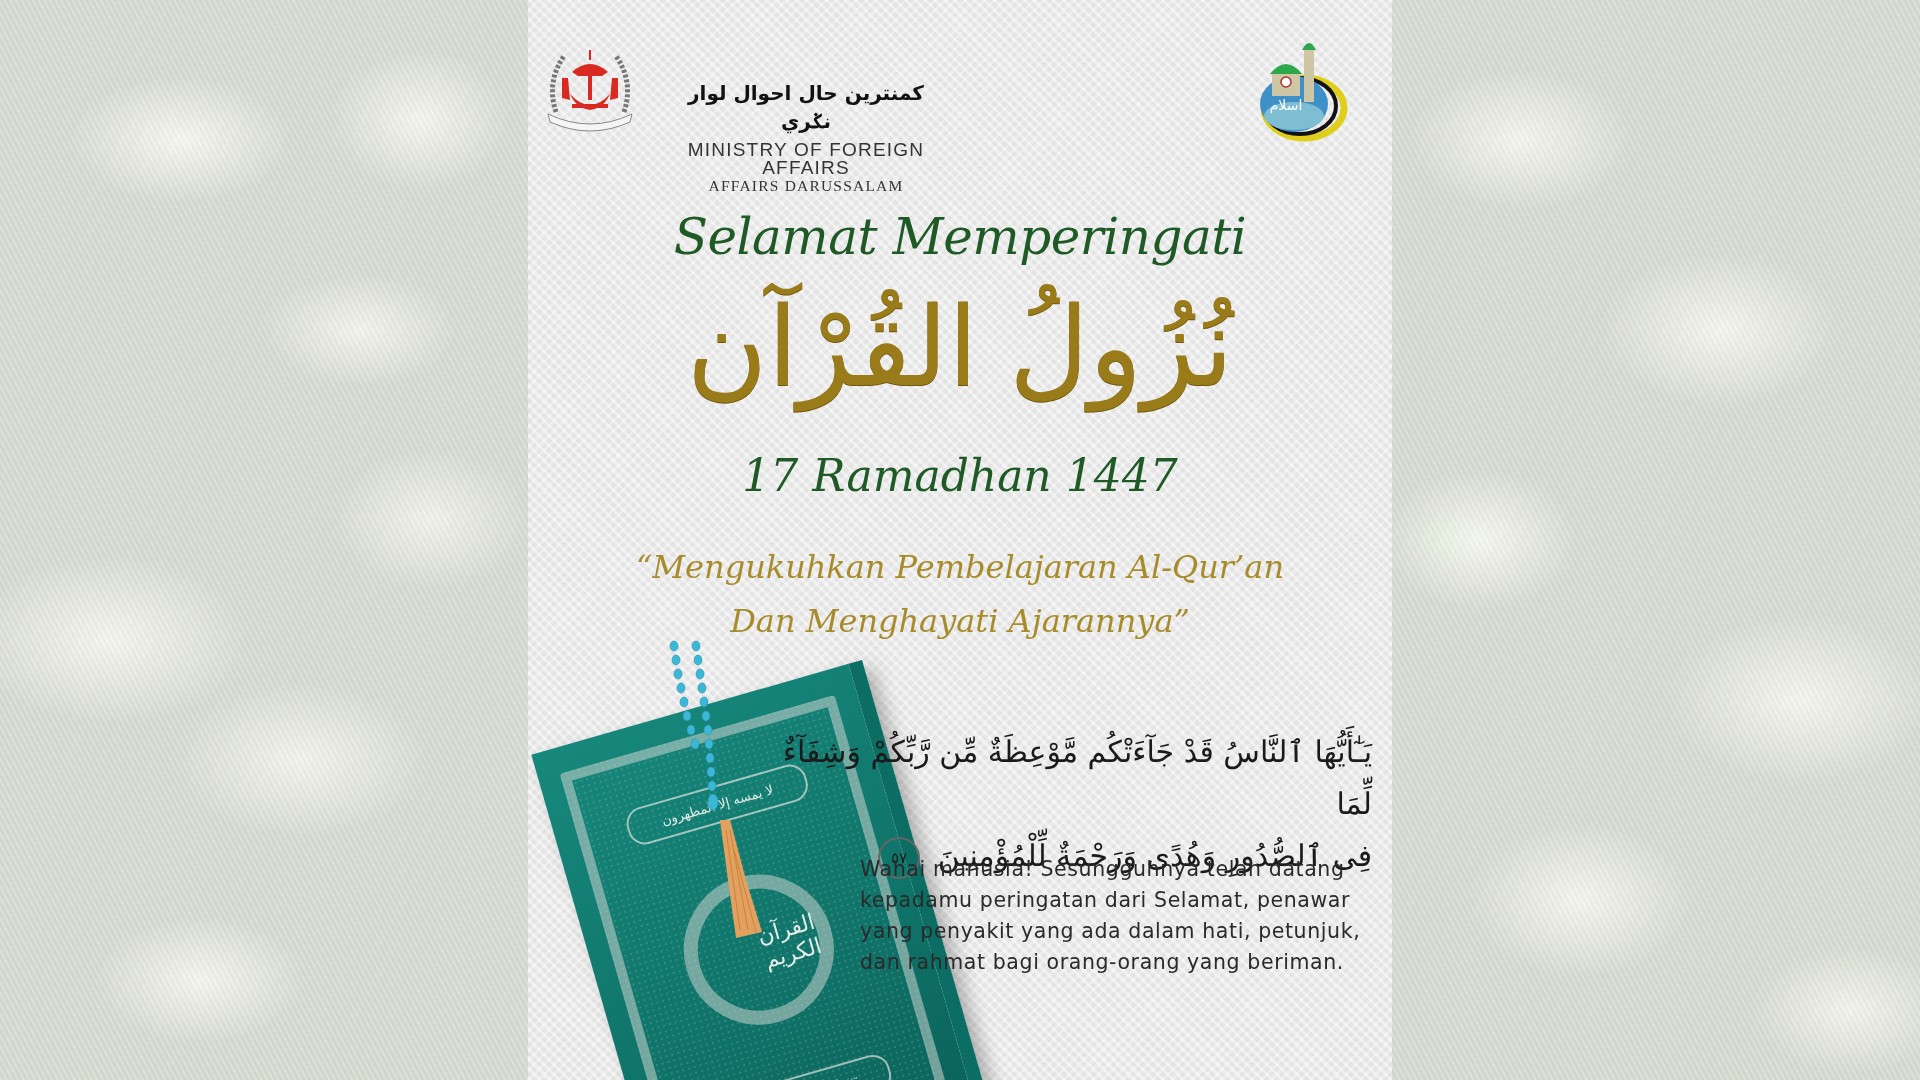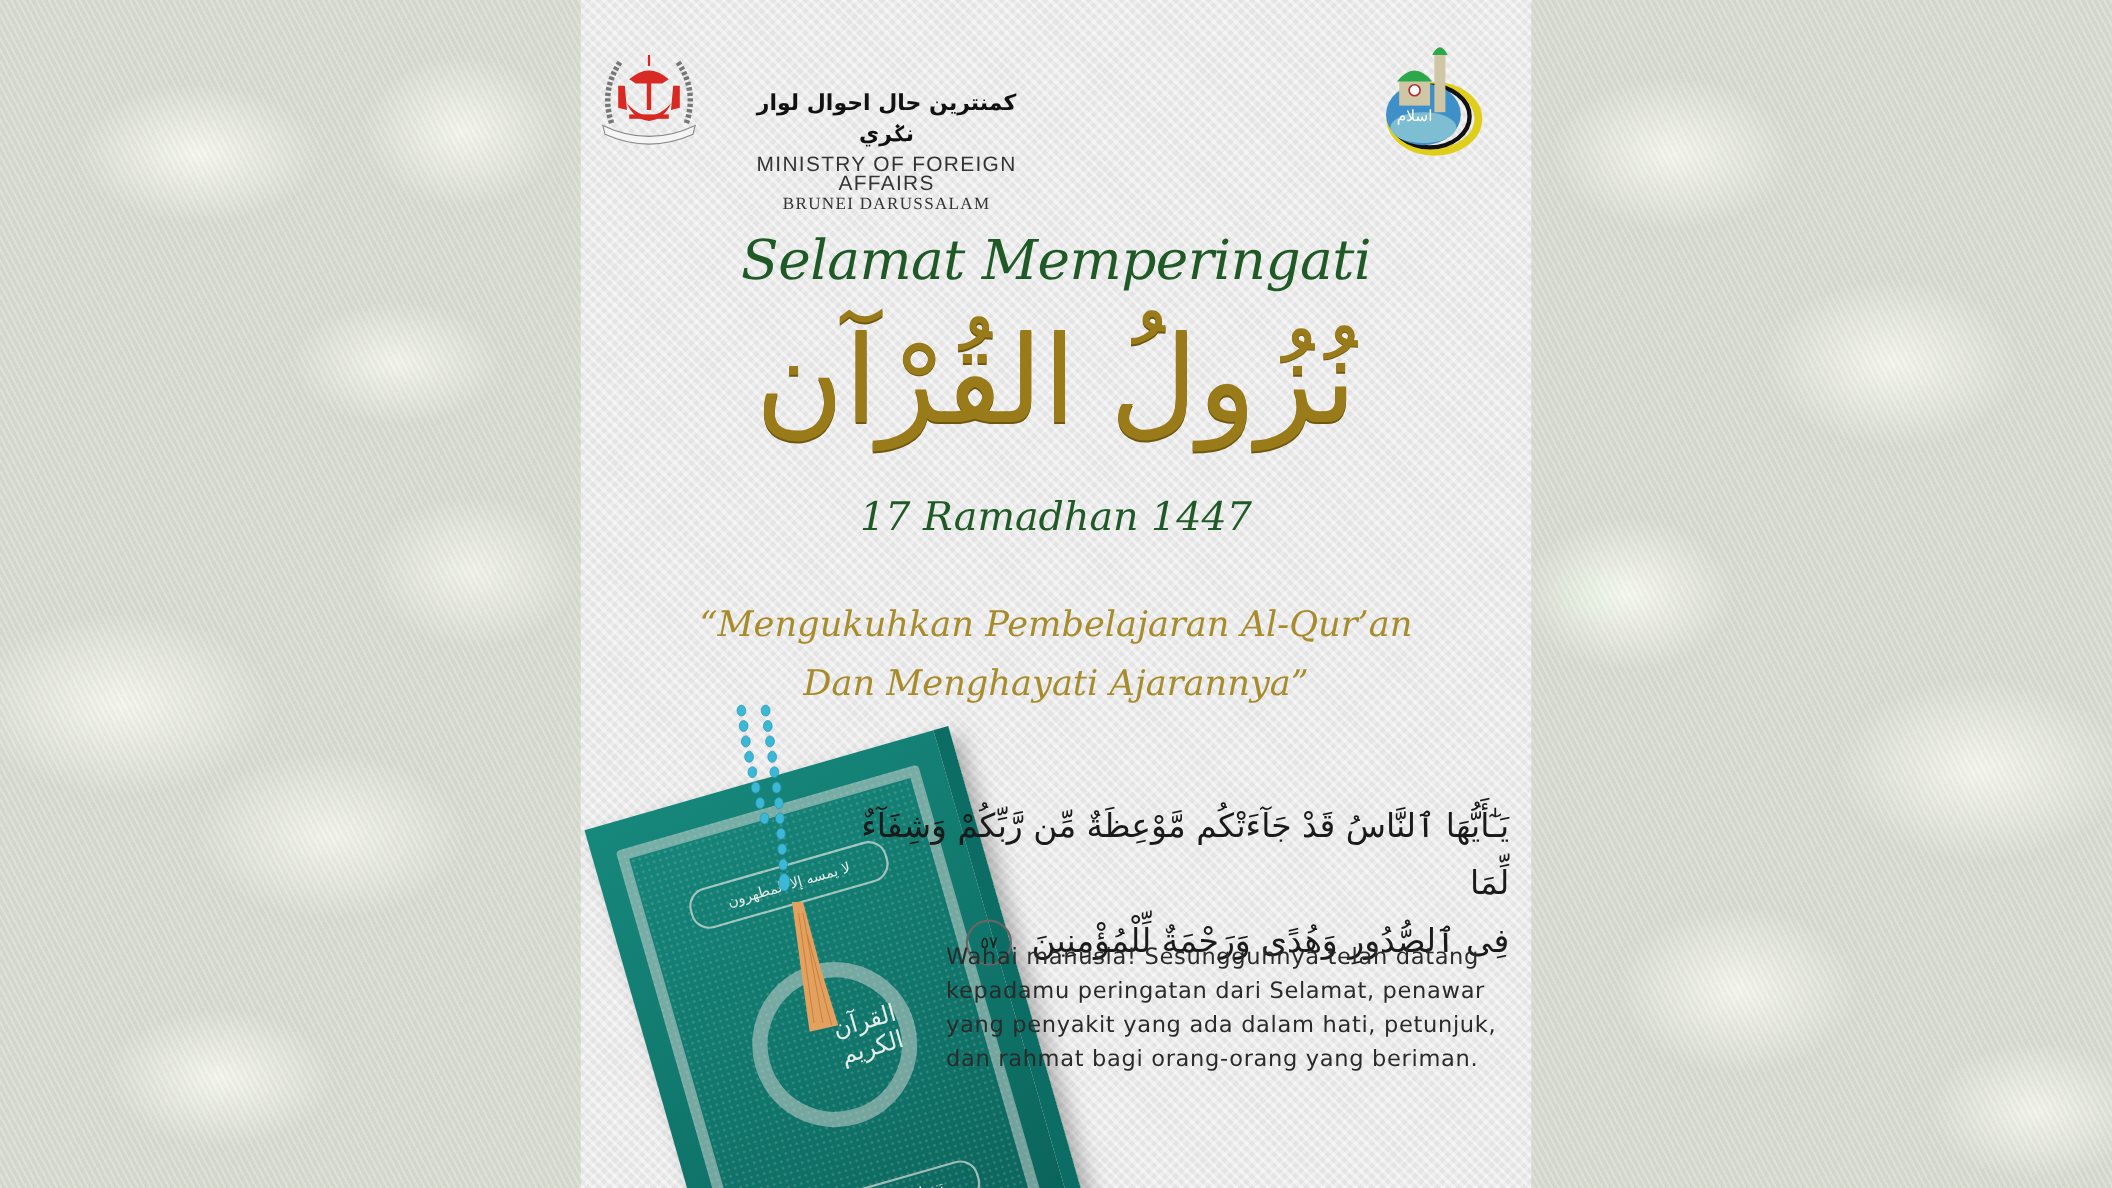--- a/index.html
+++ b/index.html
@@ -42,21 +42,21 @@
     .header-en2 { font-family: "Liberation Serif", serif; font-size: 15.5px; letter-spacing: 1.2px; color: #333; line-height: 18px; }
     .emblem-right { position: absolute; left: 714px; top: 24px; width: 110px; height: 120px; }
 
     
     .greeting { position: absolute; left: 0; width: 864px; top: 208px; text-align: center;
       font-family: "DejaVu Serif", serif; font-style: italic; font-size: 50px; color: #1f5a26; letter-spacing: -0.5px; }
     .arabic-title { position: absolute; left: 0; width: 864px; top: 262px; text-align: center;
       font-family: Liberation Sans, sans-serif; font-size: 110px; color: #9a7b1a; direction: rtl; line-height: 170px;
       text-shadow: 0 1px 0 #6f5710; }
     .date-line { position: absolute; left: 0; width: 864px; top: 450px; text-align: center;
-      font-family: "DejaVu Serif", serif; font-style: italic; font-size: 36px; color: #1f5a26; }
+      font-family: "DejaVu Serif", serif; font-style: italic; font-size: 44px; color: #1f5a26; }
     .theme { position: absolute; left: 0; width: 864px; top: 540px; text-align: center;
       font-family: "DejaVu Serif", serif; font-style: italic; font-size: 32px; color: #a88b2a; line-height: 54px; }
 
     
     .book-wrap { position: absolute; left: -10px; top: 640px; width: 400px; height: 470px; }
     .book {
       position: absolute; left: 0; top: 20px; width: 330px; height: 500px;
       background: linear-gradient(160deg, #17887c 0%, #0f7268 60%, #0a5f56 100%);
       transform: rotate(-16deg); transform-origin: 100% 0%;
       box-shadow: 8px 10px 18px rgba(0,0,0,0.28);
@@ -100,21 +100,21 @@
     <rect x="46" y="32" width="4" height="26" fill="#d82a22"></rect>
     <path d="M28 52 Q48 74 68 52 Q62 66 48 68 Q34 66 28 52 Z" fill="#d82a22"></path>
     <path d="M20 36 L26 36 L28 58 L20 56 Z" fill="#d82a22"></path>
     <path d="M76 36 L70 36 L68 58 L76 56 Z" fill="#d82a22"></path>
     <rect x="30" y="62" width="36" height="4" fill="#d82a22"></rect>
   </svg>
 
   <div class="header-text">
     <div class="header-jawi">كمنترين حال احوال لوار نݢري</div>
     <div class="header-en1">MINISTRY OF FOREIGN AFFAIRS</div>
-    <div class="header-en2">BRUNEI DARUSSALAM</div>
+    <div class="header-en2">AFFAIRS DARUSSALAM</div>
   </div>
 
   <svg class="emblem-right" viewBox="0 0 110 120">
     <ellipse cx="62" cy="84" rx="40" ry="30" fill="none" stroke="#e0cf1a" stroke-width="7"></ellipse>
     <ellipse cx="58" cy="82" rx="36" ry="28" fill="none" stroke="#111" stroke-width="4"></ellipse>
     <ellipse cx="52" cy="80" rx="34" ry="28" fill="#3f8fc9"></ellipse>
     <ellipse cx="52" cy="92" rx="30" ry="14" fill="#8ec9d6" opacity="0.8"></ellipse>
     <rect x="62" y="26" width="10" height="52" fill="#cfc6a6"></rect>
     <path d="M60 26 Q67 12 74 26 Z" fill="#2ca84b"></path>
     <rect x="30" y="48" width="28" height="24" fill="#cfc6a6"></rect>

